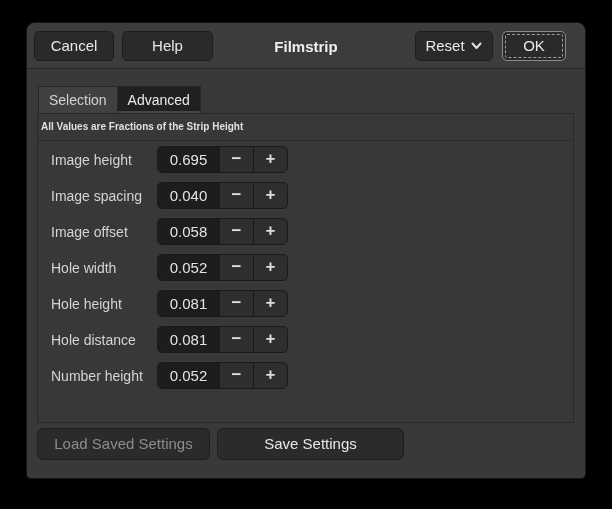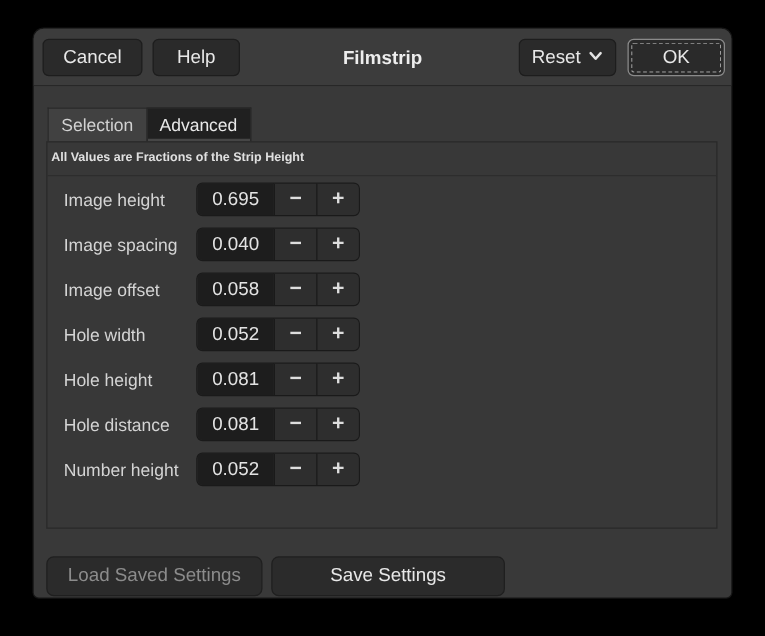--- a/index.html
+++ b/index.html
@@ -20,24 +20,24 @@
     background: #3c3c3c; border-bottom: 1px solid #272727;
     border-radius: 8px 8px 0 0;
   }
   .btn {
     position: absolute; top: 8px; height: 30px;
     background: #2a2a2a; border: 1px solid #1d1d1d; border-radius: 5px;
     color: #e8e8e8; font-size: 15px; text-align: center; line-height: 28px;
     cursor: default; white-space: nowrap;
   }
   .btn-cancel { left: 7px;  width: 80px; }
-  .btn-help   { left: 95px; width: 70px; }
+  .btn-help   { left: 95px; width: 91px; }
   .btn-reset  { left: 388px; width: 78px; display: flex; align-items: center; justify-content: center; gap: 5px; }
   .btn-ok {
-    left: 475px; width: 78px;
+    left: 475px; width: 64px;
     border: 1px solid #8a8a8a; outline: 1px dashed #9c9c9c; outline-offset: -4px;
   }
   .title {
     position: absolute; left: 0; top: 0; width: 100%; height: 46px;
     display: flex; align-items: center; justify-content: center;
     font-weight: bold; font-size: 15px; color: #eeeeee; pointer-events: none;
   }
   .chevron { display: inline-block; margin-top: 2px; }
   
   .tabs { position: absolute; left: 11px; top: 63px; display: flex; height: 28px; }
@@ -72,21 +72,21 @@
     width: 61px; background: #1d1d1d; color: #e3e3e3; font-size: 15px;
     text-align: center; line-height: 25px;
   }
   .spin-btn {
     width: 34px; background: #2e2e2e; color: #dedede;
     font-size: 17px; font-weight: bold; text-align: center; line-height: 24px;
     border-left: 1px solid #1a1a1a; cursor: default;
   }
   
   .footer-btn {
-    position: absolute; top: 422px; height: 32px;
+    position: absolute; top: 405px; height: 32px;
     background: #2b2b2b; border: 1px solid #1f1f1f; border-radius: 6px;
     font-size: 15px; text-align: center; line-height: 30px; color: #e8e8e8;
   }
   .btn-load { left: 10px; width: 173px; color: #8c8c8c; }
   .btn-save { left: 190px; width: 187px; }
 </style>
 </head>
 <body>
 
 <div class="screen">

